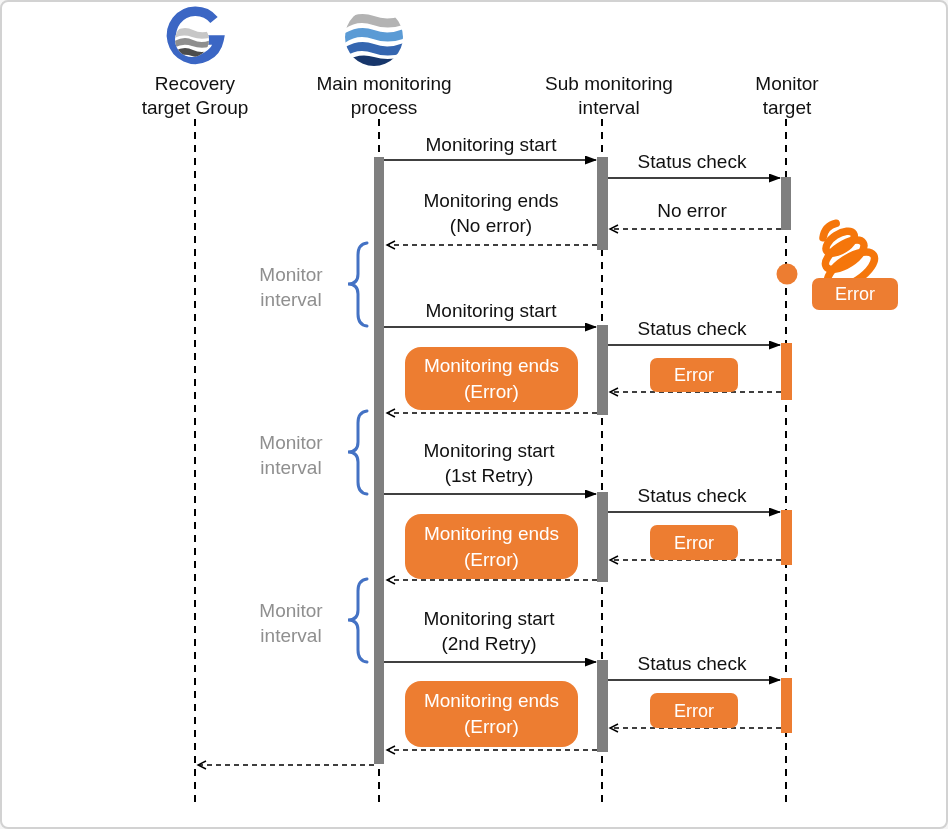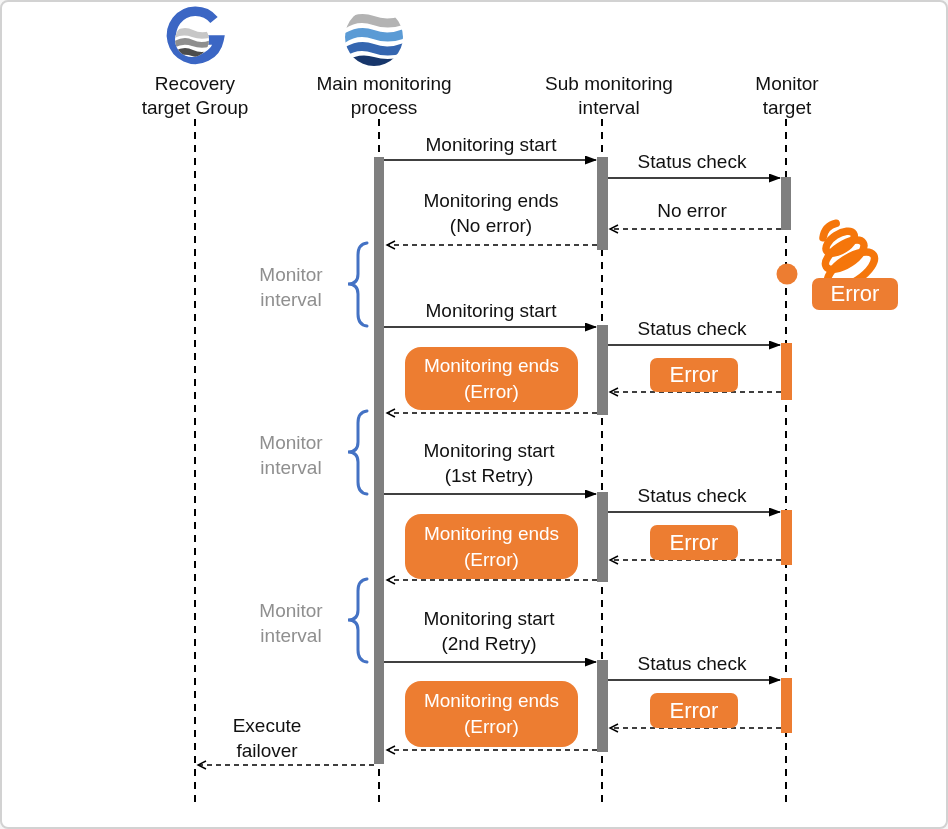--- a/index.html
+++ b/index.html
@@ -15,21 +15,21 @@
   .hdr{font-size:19px;line-height:1.24;}
   .gray{color:#8f8f8f;}
   .obox{
     position:absolute;background:#ED7D31;color:#ffffff;border-radius:16px;
     display:flex;align-items:center;justify-content:center;text-align:center;
     white-space:pre-line;font-size:19px;line-height:1.35;
   }
   .obadge{
     position:absolute;background:#ED7D31;color:#ffffff;border-radius:7px;
     display:flex;align-items:center;justify-content:center;
-    font-size:22px;line-height:1;
+    font-size:18px;line-height:1;
   }
 </style>
 </head>
 <body>
 
 <div class="card">
 
   <svg class="layer" viewBox="0 0 948 829">
     <defs>
       <marker id="mSolid" markerWidth="13" markerHeight="10" refX="11" refY="4.5" orient="auto" markerUnits="userSpaceOnUse">
@@ -152,22 +152,20 @@
   <div class="lbl" style="left:690px;top:314px;">Status check</div>
 
   <div class="lbl" style="left:487px;top:436px;">Monitoring start
 (1st Retry)</div>
   <div class="lbl" style="left:690px;top:481px;">Status check</div>
 
   <div class="lbl" style="left:487px;top:604px;">Monitoring start
 (2nd Retry)</div>
   <div class="lbl" style="left:690px;top:649px;">Status check</div>
 
-  <div class="lbl" style="left:265px;top:711px;">Execute
-failover</div>
 
   <div class="obox" style="left:403px;top:345px;width:173px;height:63px;">Monitoring ends
 (Error)</div>
   <div class="obox" style="left:403px;top:512px;width:173px;height:65px;">Monitoring ends
 (Error)</div>
   <div class="obox" style="left:403px;top:679px;width:173px;height:66px;">Monitoring ends
 (Error)</div>
 
   <div class="obadge" style="left:648px;top:356px;width:88px;height:34px;">Error</div>
   <div class="obadge" style="left:648px;top:523px;width:88px;height:35px;">Error</div>

